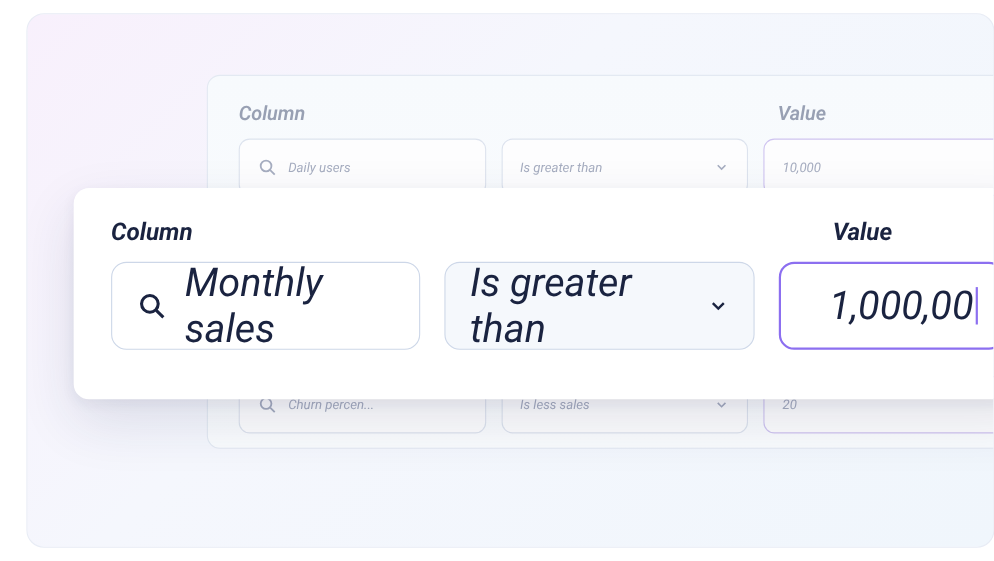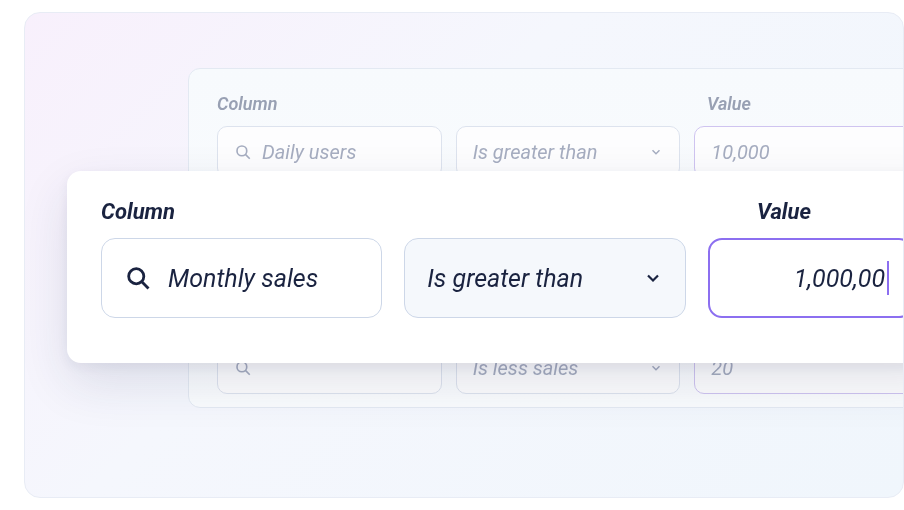--- a/index.html
+++ b/index.html
@@ -69,21 +69,21 @@
   }
   
   .bg-input {
     height: 52px;
     border: 1px solid #dde3ee;
     border-radius: 10px;
     background: #fdfdfe;
     display: flex;
     align-items: center;
     padding: 10px 16px;
-    font-size: 20px;
+    font-size: 12px;
     color: #a6adc0;
     gap: 10px;
   }
   
   .bg-input.column {
     width: 232px;
   }
   
   .bg-input.operator {
     width: 232px;
@@ -149,21 +149,21 @@
   }
   
   .fg-input {
     height: 80px;
     border: 1.5px solid #cdd7e8;
     border-radius: 14px;
     background: #ffffff;
     display: flex;
     align-items: center;
     padding: 0 22px;
-    font-size: 25px;
+    font-size: 36px;
     color: #1a2340;
     gap: 16px;
   }
   
   .fg-input.column {
     width: 306px;
   }
   
   .fg-input.operator {
     width: 306px;
@@ -241,20 +241,21 @@
     </div>
 
     <div class="bg-row spacer"></div>
 
     <div class="bg-row">
       <div class="bg-input column">
         <svg class="bg-search-icon" viewBox="0 0 24 24" fill="none" stroke="#a6adc0" stroke-width="2.2">
           <circle cx="10.5" cy="10.5" r="6.5"></circle>
           <line x1="15.5" y1="15.5" x2="21" y2="21"></line>
         </svg>
+        <span class="truncate">Churn percen...</span>
       </div>
       <div class="bg-input operator">
         <span class="truncate">Is less sales</span>
         <svg class="bg-chevron" viewBox="0 0 24 24" fill="none" stroke="#a6adc0" stroke-width="2.5">
           <polyline points="6 9 12 15 18 9"></polyline>
         </svg>
       </div>
       <div class="bg-input value">
         <span>20</span>
       </div>

